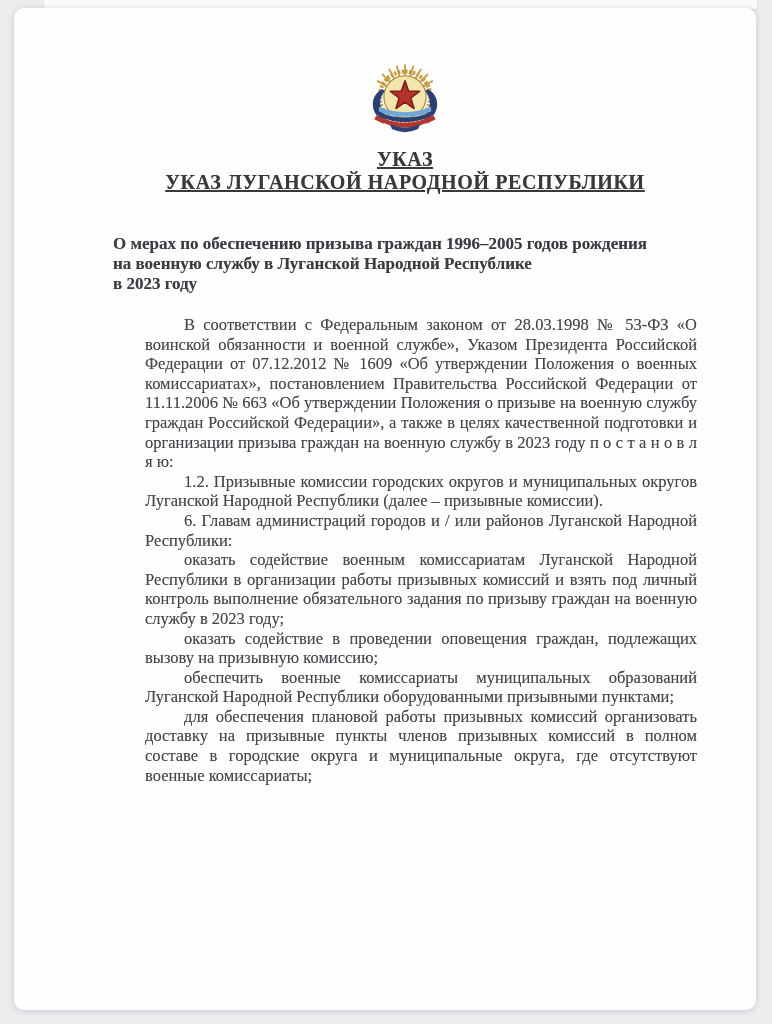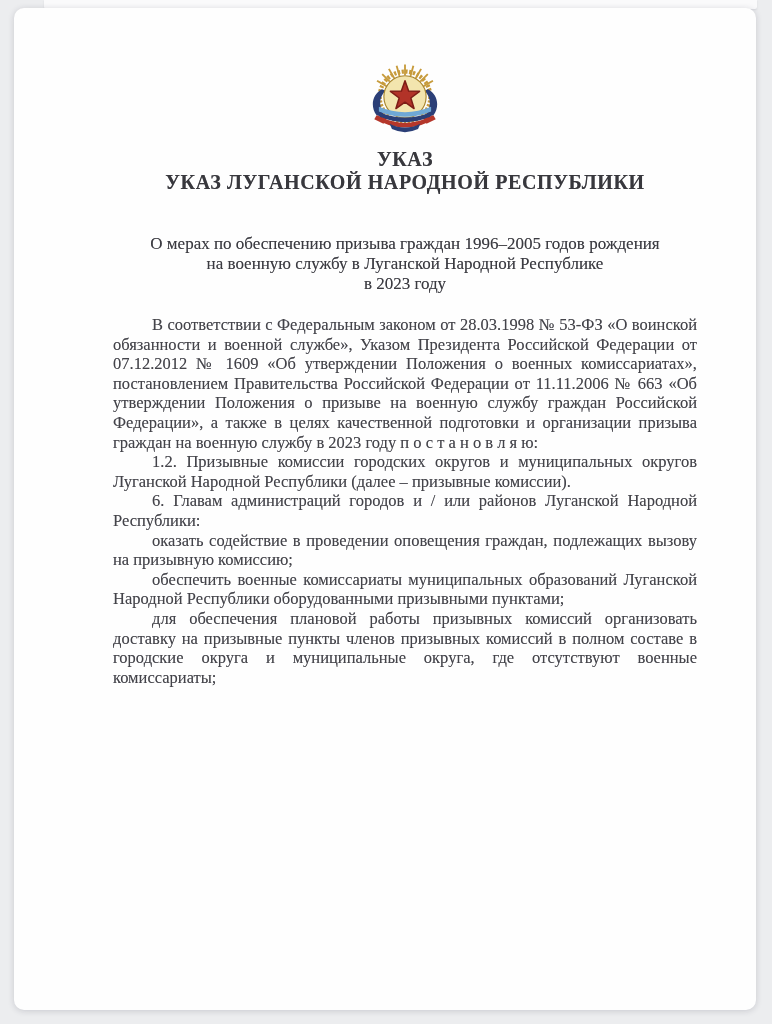--- a/index.html
+++ b/index.html
@@ -18,29 +18,30 @@
     position:absolute; left:14px; top:8px; width:742px; height:1002px;
     background:#fefefe; border-radius:10px;
     box-shadow:0 1px 6px rgba(40,40,60,.18);
   }
   .content { position:absolute; top:0; left:0; right:0; padding:0 59px 0 99px; }
   .emblem { display:block; margin:52px auto 2px auto; width:78px; height:86px; filter:blur(.2px); }
   .doc-title {
     text-align:center; font-weight:bold; font-size:20px; line-height:23px;
     color:#38383d; letter-spacing:.03em;
     text-shadow:0 0 .6px rgba(70,70,80,.55);
+    text-decoration:underline;
   }
   .doc-subject {
-    margin-top:40px; text-align:center; font-weight:normal;
+    margin-top:40px; font-weight:bold;
     font-size:17px; line-height:20px; color:#3b3b41;
     text-shadow:0 0 .6px rgba(70,70,80,.5);
   }
   .body-text {
     margin-top:21px; font-size:16.5px; line-height:19.6px; color:#44444a;
-    text-align:justify; text-shadow:0 0 .6px rgba(80,80,90,.45);
+    text-align:justify; text-shadow:0 0 .6px rgba(80,80,90,.45);margin-left:32px;
   }
   .body-text p { margin:0; text-indent:39px; }
 </style>
 </head>
 <body>
 
 <div class="photo-bg">
   <div class="page-above"></div>
 
   <div class="page">
@@ -89,20 +90,21 @@
       <div class="doc-subject">
         <div>О мерах по обеспечению призыва граждан 1996–2005 годов рождения</div>
         <div>на военную службу в Луганской Народной Республике</div>
         <div>в 2023 году</div>
       </div>
 
       <div class="body-text">
           <p>В соответствии с Федеральным законом от 28.03.1998 № 53-ФЗ «О воинской обязанности и военной службе», Указом Президента Российской Федерации от 07.12.2012 № 1609 «Об утверждении Положения о военных комиссариатах», постановлением Правительства Российской Федерации от 11.11.2006 № 663 «Об утверждении Положения о призыве на военную службу граждан Российской Федерации», а также в целях качественной подготовки и организации призыва граждан на военную службу в 2023 году п о с т а н о в л я ю:</p>
           <p>1.2. Призывные комиссии городских округов и муниципальных округов Луганской Народной Республики (далее – призывные комиссии).</p>
           <p>6. Главам администраций городов и / или районов Луганской Народной Республики:</p>
+          <p>оказать содействие военным комиссариатам Луганской Народной Республики в организации работы призывных комиссий и взять под личный контроль выполнение обязательного задания по призыву граждан на военную службу в 2023 году;</p>
           <p>оказать содействие в проведении оповещения граждан, подлежащих вызову на призывную комиссию;</p>
           <p>обеспечить военные комиссариаты муниципальных образований Луганской Народной Республики оборудованными призывными пунктами;</p>
           <p>для обеспечения плановой работы призывных комиссий организовать доставку на призывные пункты членов призывных комиссий в полном составе в городские округа и муниципальные округа, где отсутствуют военные комиссариаты;</p>
         </div>
 
     </div>
   </div>
 </div>
 
 </body></html>

